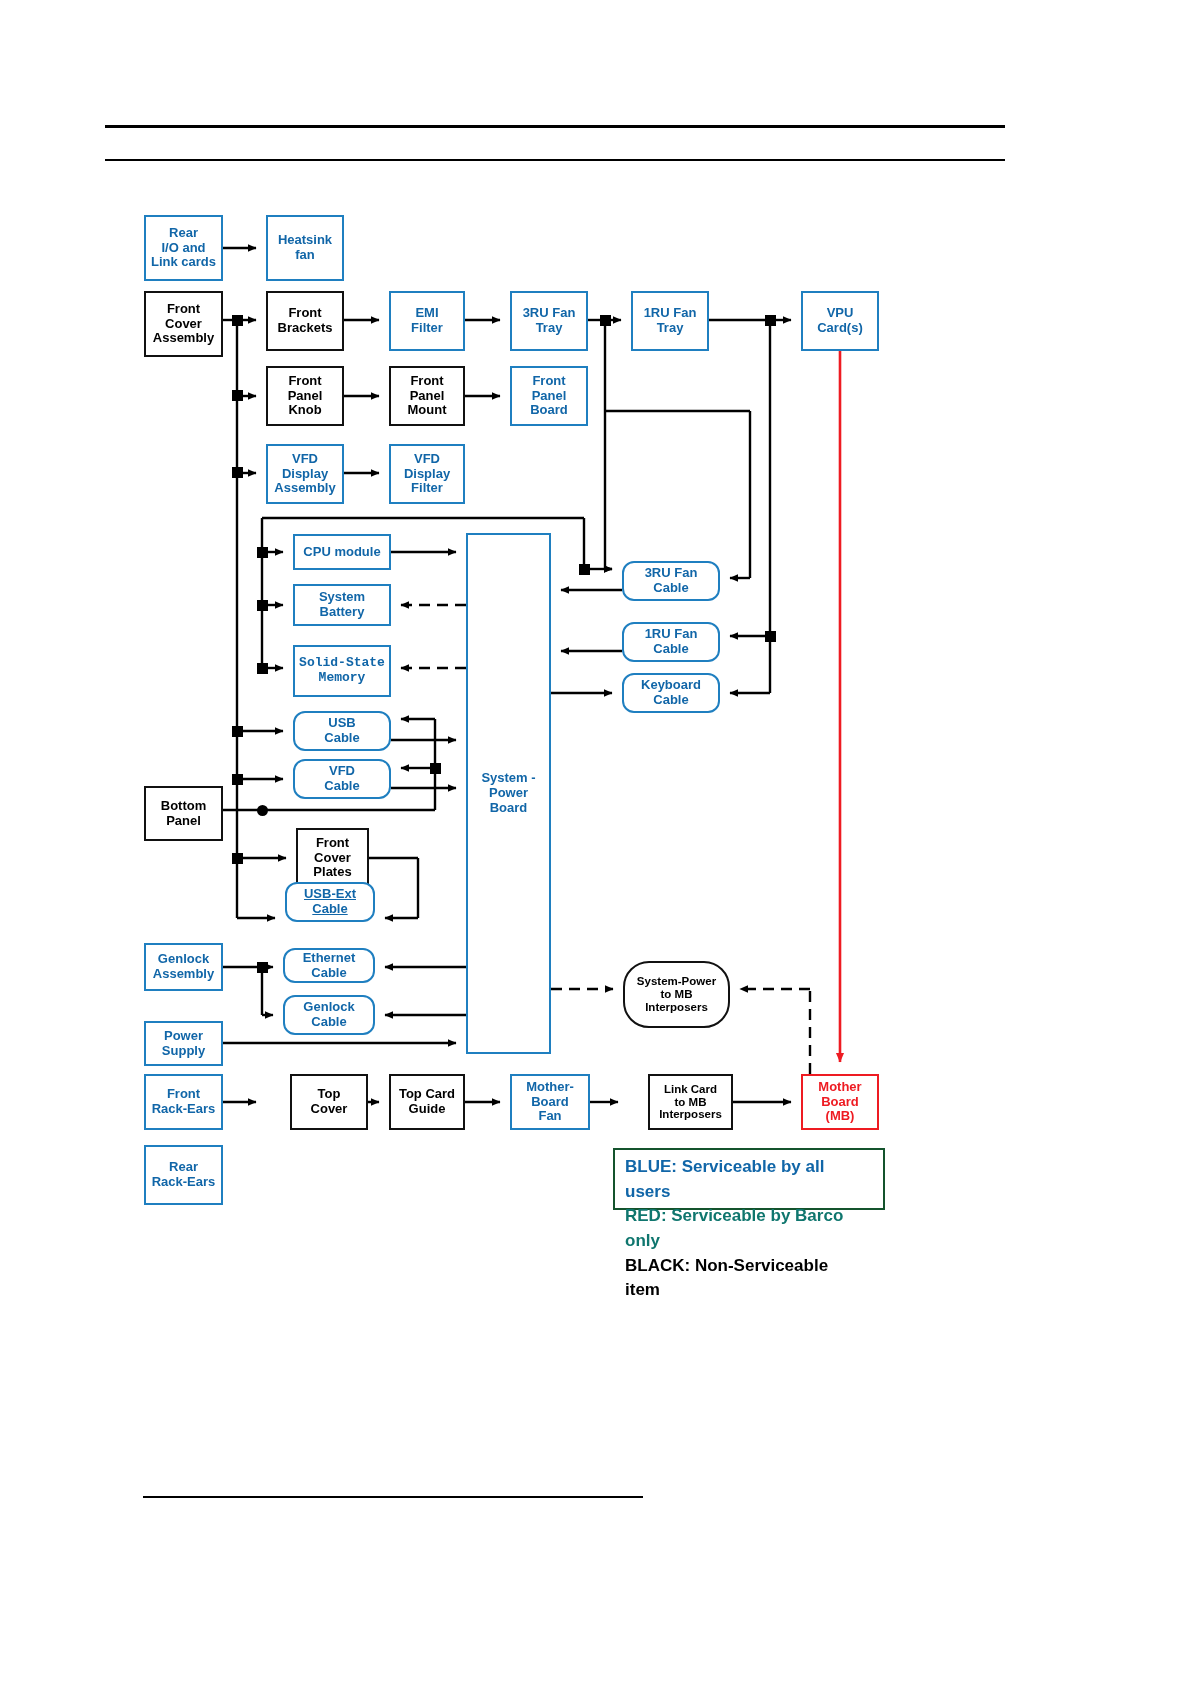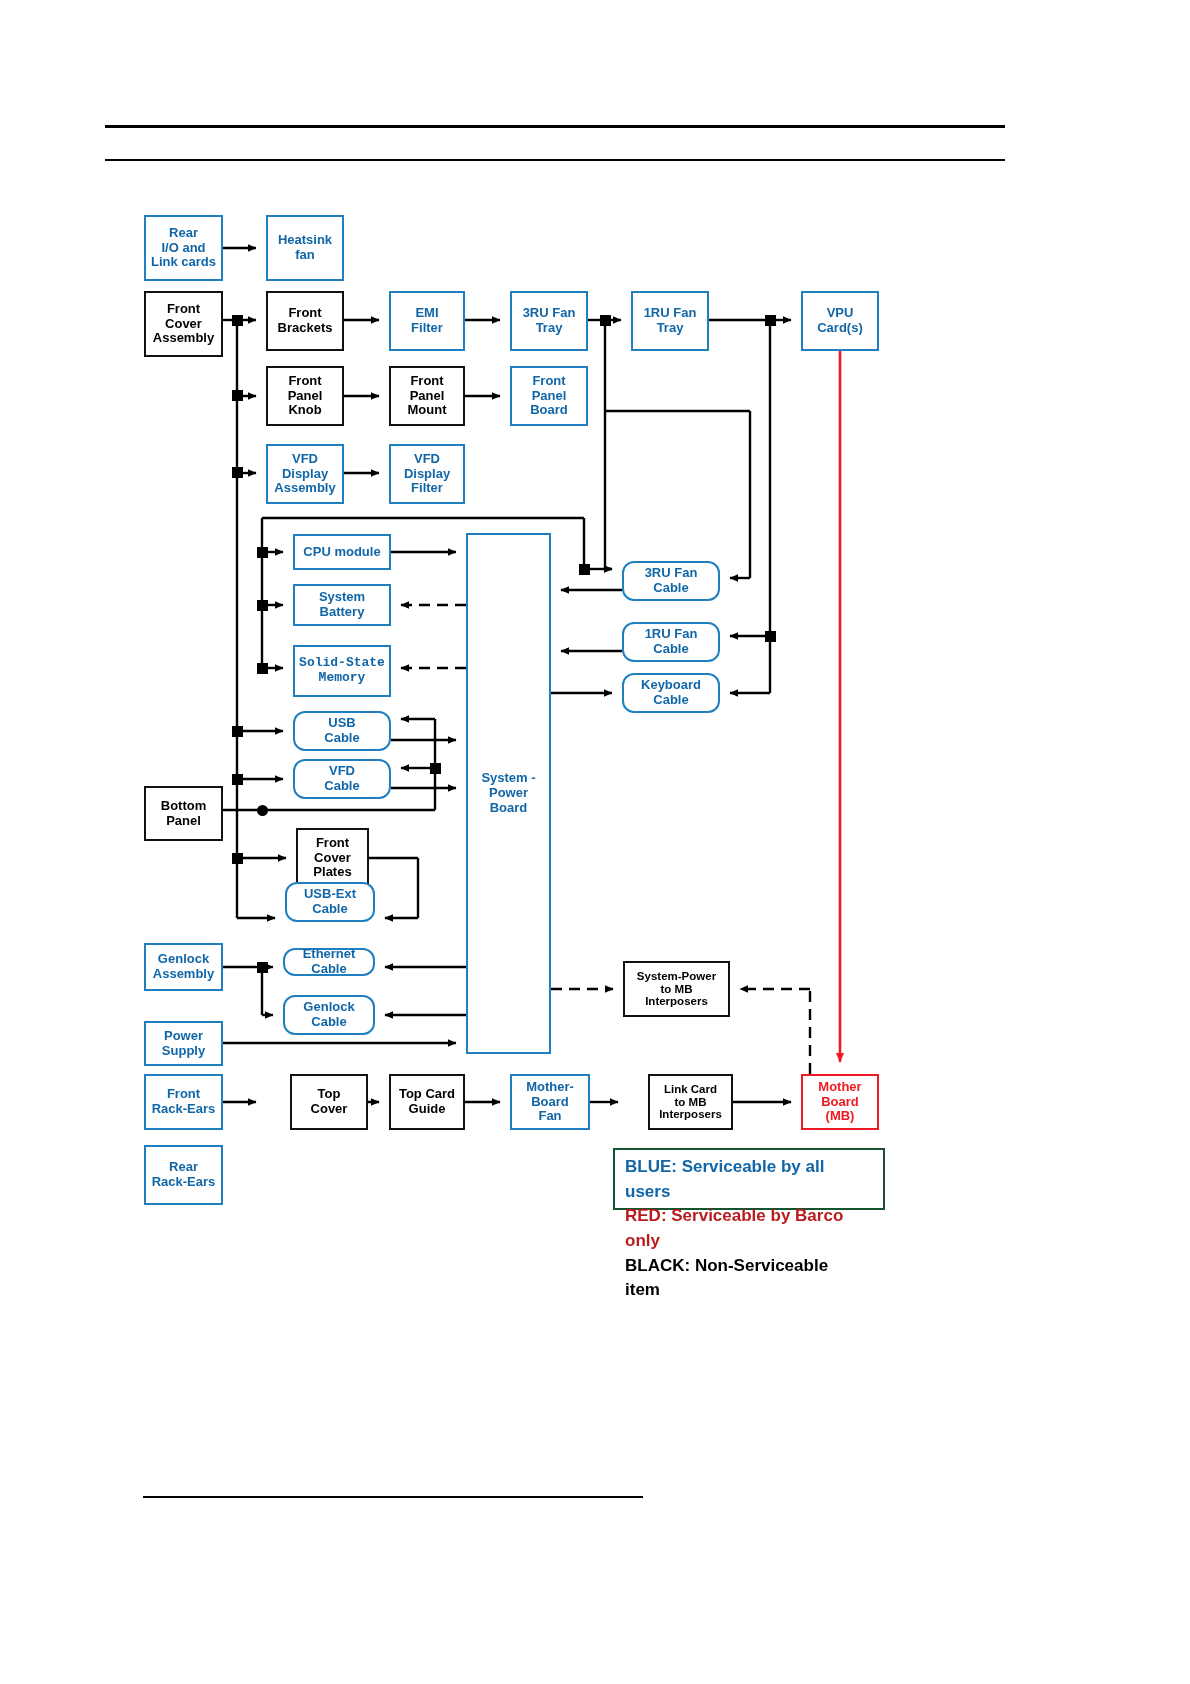--- a/index.html
+++ b/index.html
@@ -32,21 +32,21 @@
     box-sizing:border-box;
     border:2px solid #14532d;
     background:#fff;
     padding:5px 19px 6px 10px;
     z-index:4;
     font-weight:bold;
     font-size:17px;
     line-height:1.45;
   }
   .lg-blue{color:#1166a8;}
-  .lg-red{color:#b91c1c;}
+  .lg-red{color:#0f766e;}
   .lg-black{color:#000;}
 
   .jdot{position:absolute;background:#000;width:11px;height:11px;z-index:4;}
   .rdot{position:absolute;background:#000;width:11px;height:11px;border-radius:50%;z-index:4;}
 </style>
 </head>
 <body>
 
 <div id="page">
 
@@ -274,43 +274,43 @@
 
   <div class="node black" style="left:144px;top:786px;width:79px;height:55px;font-size:13px;">
       <span>Bottom
 Panel</span>
     </div>
   <div class="node black" style="left:296px;top:828px;width:73px;height:60px;font-size:13px;">
       <span>Front
 Cover
 Plates</span>
     </div>
-  <div class="node blue rounded" style="left:285px;top:882px;width:90px;height:40px;font-size:13px;">
+  <div class="node blue rounded" style="left:285px;top:882px;width:90px;height:40px;font-size:13px;text-decoration:underline;">
       <span>USB-Ext
 Cable</span>
     </div>
 
   <div class="node blue" style="left:144px;top:943px;width:79px;height:48px;font-size:13px;">
       <span>Genlock
 Assembly</span>
     </div>
-  <div class="node blue rounded" style="left:283px;top:948px;width:92px;height:28px;font-size:13px;">
+  <div class="node blue rounded" style="left:283px;top:948px;width:92px;height:35px;font-size:13px;">
       <span>Ethernet
 Cable</span>
     </div>
   <div class="node blue rounded" style="left:283px;top:995px;width:92px;height:40px;font-size:13px;">
       <span>Genlock
 Cable</span>
     </div>
   <div class="node blue" style="left:144px;top:1021px;width:79px;height:45px;font-size:13px;">
       <span>Power
 Supply</span>
     </div>
 
-  <div class="node black" style="left:623px;top:961px;width:107px;height:56px;font-size:11.5px;">
+  <div class="node black" style="left:623px;top:961px;width:107px;height:67px;font-size:11.5px;border-radius:26px;">
       <span>System-Power
 to MB
 Interposers</span>
     </div>
 
   <div class="node blue" style="left:144px;top:1074px;width:79px;height:56px;font-size:13px;">
       <span>Front
 Rack-Ears</span>
     </div>
   <div class="node black" style="left:266px;top:1074px;width:78px;height:56px;font-size:13px;margin-left:24px;">

